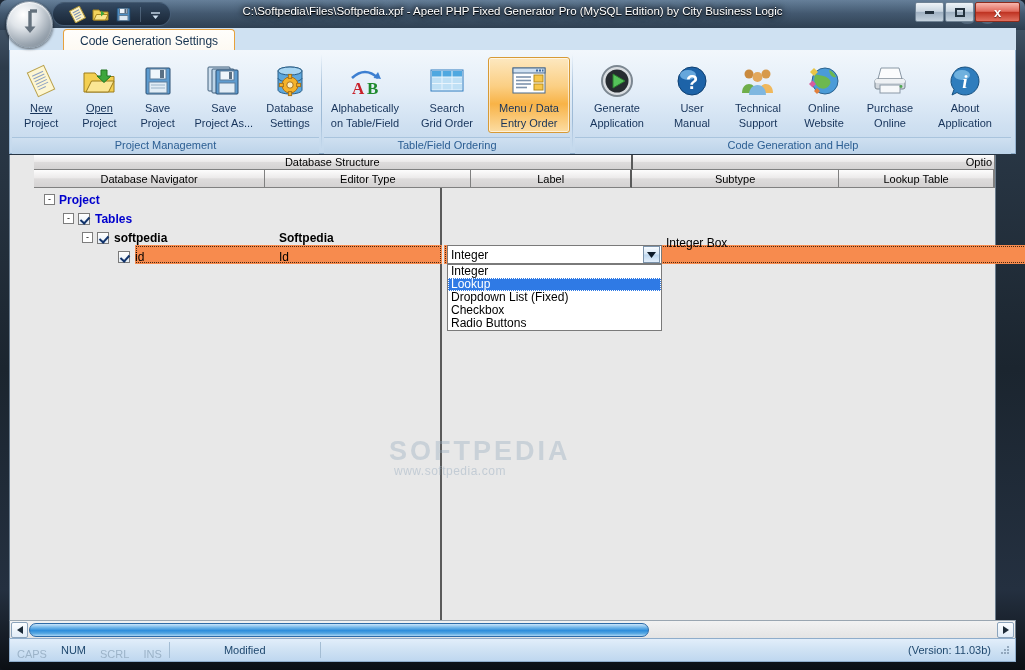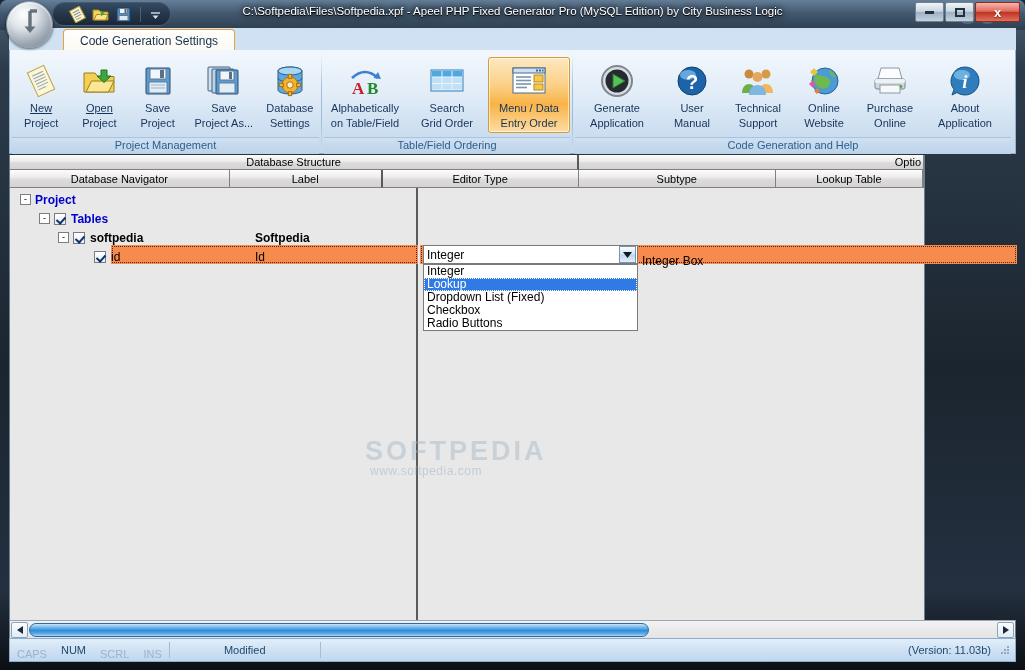--- a/index.html
+++ b/index.html
@@ -124,23 +124,23 @@
     background: linear-gradient(180deg,#fde8c0 0%,#fbcf84 38%,#f8b347 62%,#fcdda3 100%);
     border: 1px solid #d79a36;
     box-shadow: inset 0 0 0 1px rgba(255,255,255,.6);
   }
   .rbtn-ico { height: 38px; display: flex; align-items: center; justify-content: center; }
   .rbtn-txt { font-size: 11px; color: #16335a; line-height: 13px; margin-top: 2px; }
   .rbtn-txt u { text-decoration: underline; }
 
   
   .grid-wrap {
-    position: absolute; left: 9px; top: 155px; width: 916px; height: 478px;
+    position: absolute; left: 9px; top: 155px; width: 987px; height: 478px;
     background: #e8e8e8;
-    border-left: 1px solid #6b7d8e; border-right: 1px solid #6b7d8e;
+    border-left: 1px solid #6b7d8e; border-right: 1px solid #6b7d8e; padding-left: 24px;
   }
   .hdr-row1 { display: flex; height: 15px; }
   .hdr-row2 { display: flex; height: 18px; }
   .hcell {
     background: linear-gradient(180deg,#fdfdfd 0%,#eceaea 46%,#dedcdc 52%,#d4d2d2 100%);
     border-right: 1px solid #808080; border-bottom: 1px solid #808080;
     font-size: 11px; color: #000;
     display: flex; align-items: center; justify-content: center;
     overflow: hidden; white-space: nowrap; cursor: pointer;
   }
@@ -586,22 +586,22 @@
 
   <div class="grid-wrap">
 
     <div class="hdr-row1">
       <div class="hcell dark-edge" style="width:626px">Database Structure</div>
       <div class="hcell" style="width:379px; justify-content:flex-end; padding-right:2px">Optio</div>
     </div>
 
     <div class="hdr-row2">
       <div class="hcell" style="width:242px">Database Navigator</div>
+      <div class="hcell" style="width:216px">Editor Type</div>
       <div class="hcell dark-edge" style="width:168px">Label</div>
-      <div class="hcell" style="width:216px">Editor Type</div>
       <div class="hcell" style="width:217px">Subtype</div>
       <div class="hcell" style="width:162px">Lookup Table</div>
       <div class="hcell" style="flex:1"></div>
     </div>
 
     <div class="grid-body">
 
       <div class="grid-panel-left">
         <div class="tree">
 
@@ -630,21 +630,21 @@
             <span class="tlabel plain" style="position:relative;z-index:3">id</span>
             <span class="t-second tlabel plain" style="z-index:3">Id</span>
           </div>
 
         </div>
       </div>
 
       <div class="grid-panel-right">
         <div class="selrow-r"></div>
 
-        <div class="selrow-txt" style="left:222px; top:66px; z-index:5">Integer Box</div>
+        <div class="selrow-txt" style="left:222px; top:48px; z-index:5">Integer Box</div>
 
         <div class="combo">
           <div class="combo-val">Integer</div>
           <div class="combo-arrow">
             <svg width="9" height="6" viewBox="0 0 9 6">
                 <path d="M0 0h9L4.5 6z" fill="#0c1a28"></path>
               </svg>
           </div>
         </div>
 

